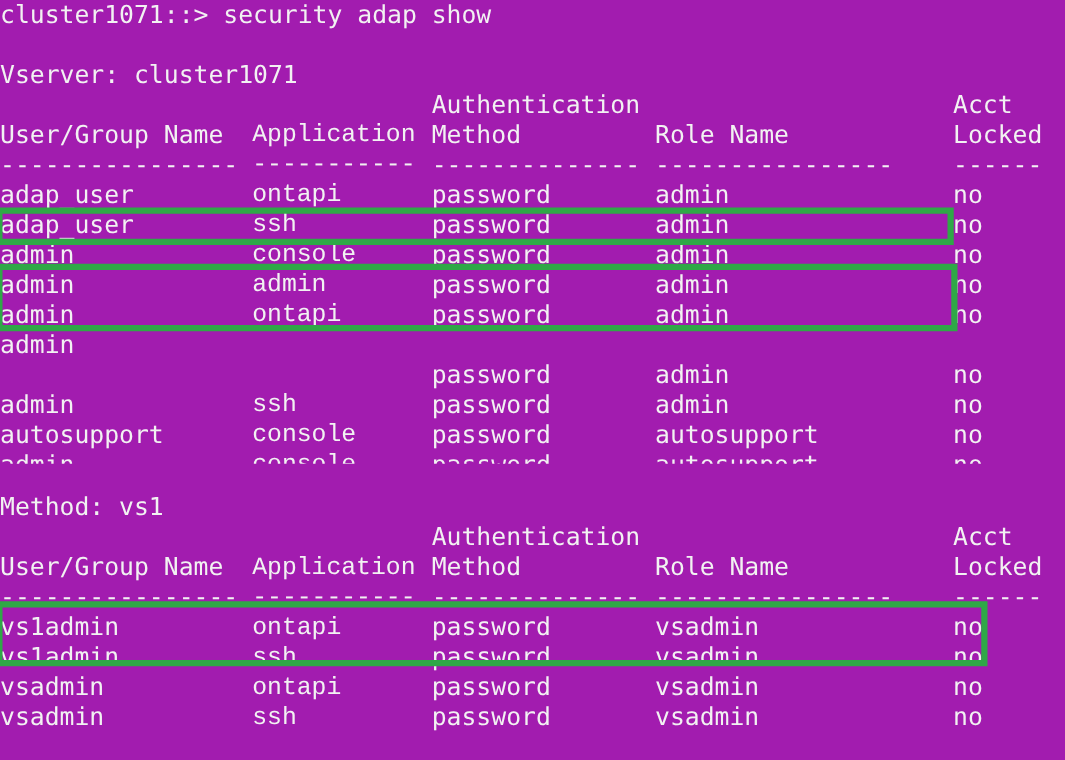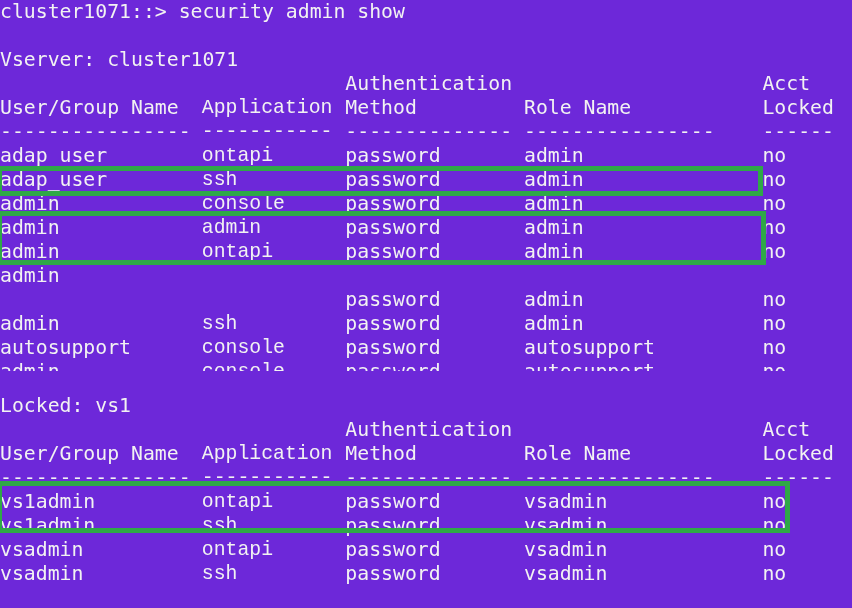--- a/index.html
+++ b/index.html
@@ -1,19 +1,19 @@
 <!DOCTYPE html>
 <html><head>
 <meta charset="utf-8">
 <style>
   html,body{margin:0;padding:0;background:#000;}
   #screen{
     position:relative;
     width:852px;height:608px;
-    background:#6d28d9;
+    background:#a21caf;
     overflow:hidden;
     font-family:"DejaVu Sans Mono",monospace;
     font-size:19.8px;
     color:#f2f2f2;
     cursor:text;
   }
   .line{
     position:absolute;
     left:0;width:852px;height:24px;
     line-height:24px;
@@ -45,21 +45,21 @@
   #hbox2{top:211px;left:-3px;width:769px;height:54px;}
   #hbox3{top:481px;left:-3px;width:793px;height:52px;}
 </style>
 </head>
 <body>
 
 <div id="screen">
 
   <div class="line" style="top:0px">
     <span class="c1">cluster1071::&gt;</span>
-    <span class="cmd">security admin show</span>
+    <span class="cmd">security adap show</span>
   </div>
 
   <div class="line" style="top:48px">
     <span class="c1">Vserver: cluster1071</span>
   </div>
 
   <div class="line" style="top:72px">
     <span class="c3">Authentication</span>
     <span class="c5">Acct</span>
   </div>
@@ -150,21 +150,21 @@
     <div class="line" style="top:0">
       <span class="c1">admin</span>
       <span class="c2">console</span>
       <span class="c3">password</span>
       <span class="c4">autosupport</span>
       <span class="c5">no</span>
     </div>
   </div>
 
   <div class="line" style="top:394px">
-    <span class="c1">Locked: vs1</span>
+    <span class="c1">Method: vs1</span>
   </div>
 
   <div class="line" style="top:418px">
     <span class="c3">Authentication</span>
     <span class="c5">Acct</span>
   </div>
 
   <div class="line" style="top:442px">
     <span class="c1">User/Group Name</span>
     <span class="c2">Application</span>

